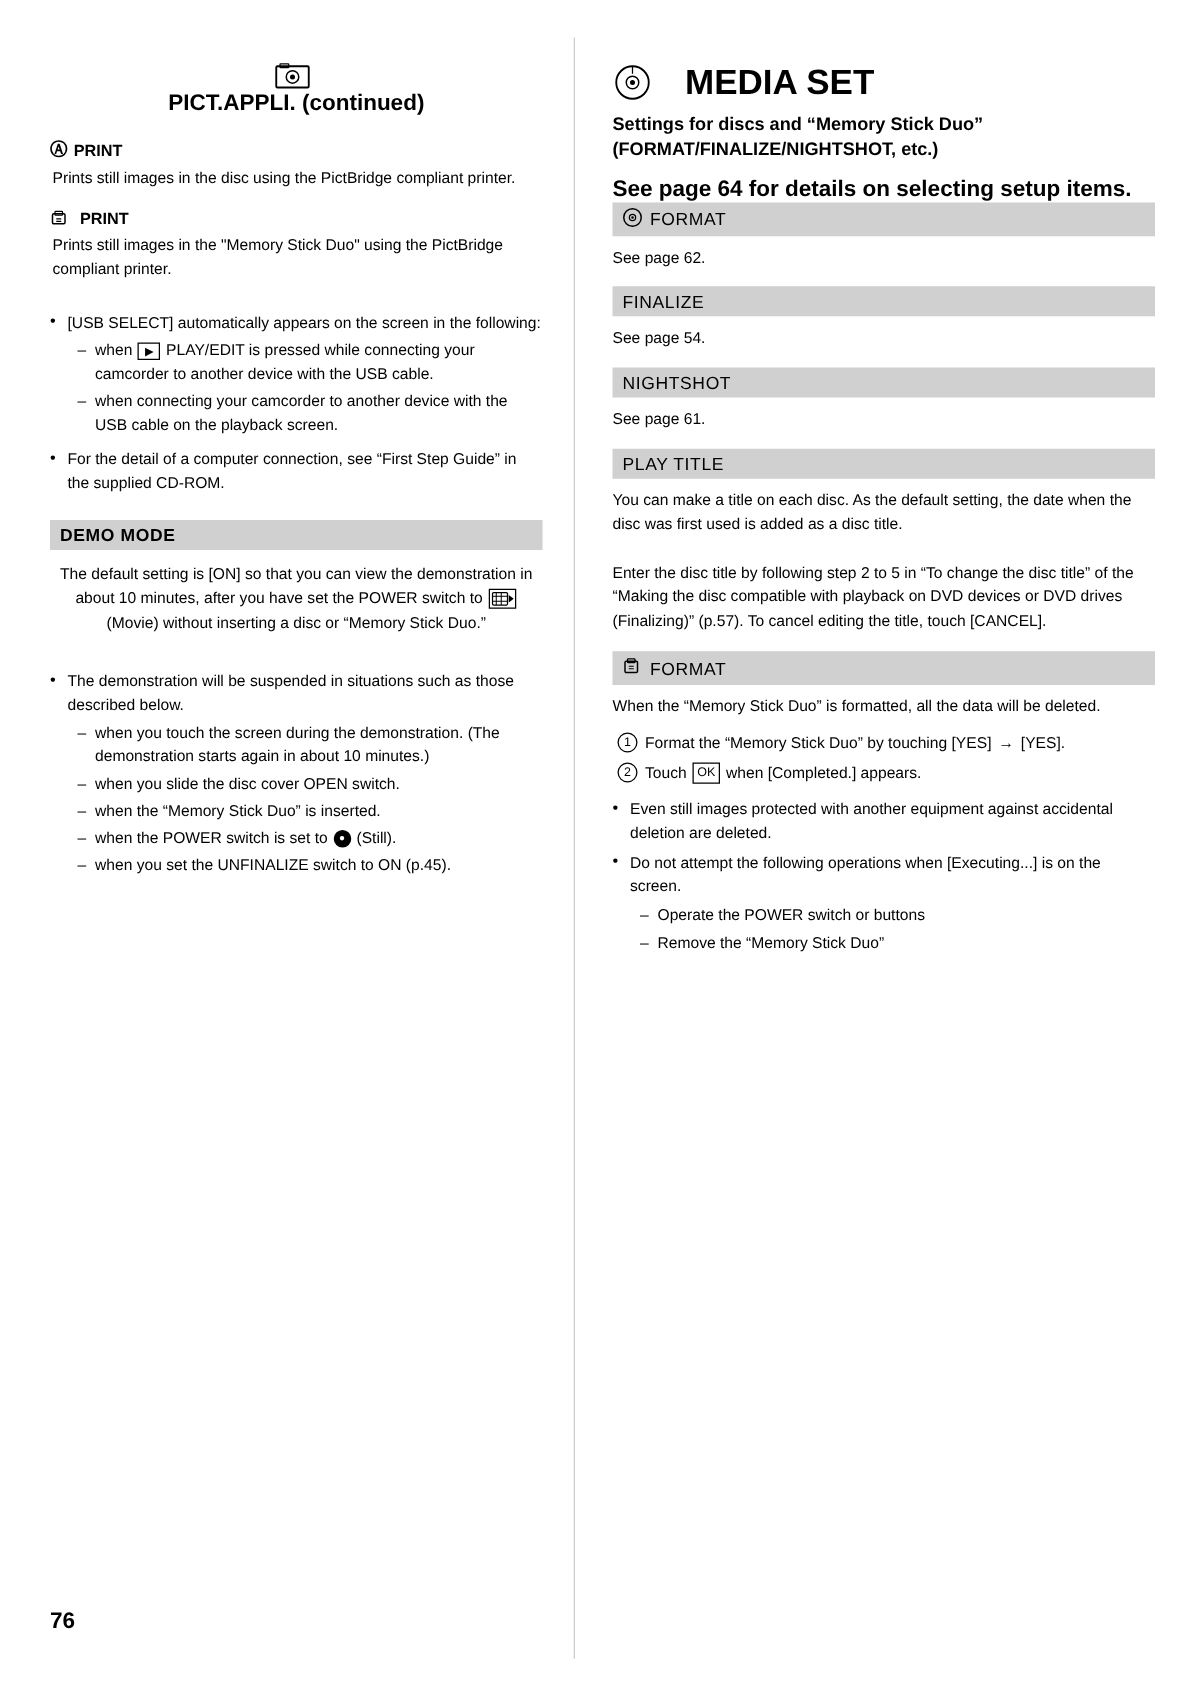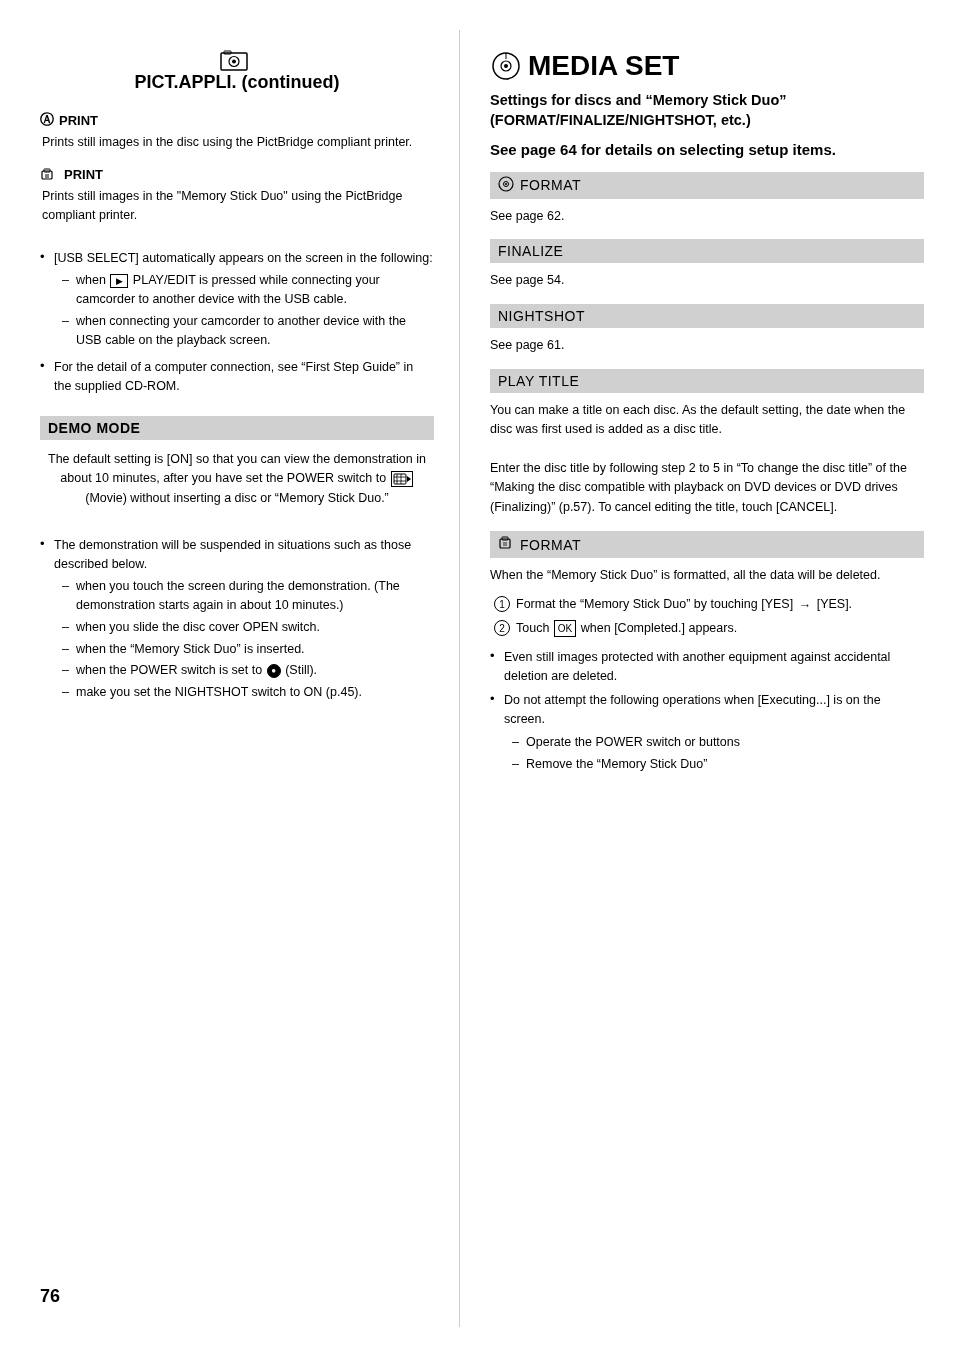--- a/index.html
+++ b/index.html
@@ -133,40 +133,40 @@
       padding-top: 20px;
     }
 
     
     .media-set-title {
       font-size: 28px;
       font-weight: bold;
       display: flex;
       align-items: center;
       margin-bottom: 8px;
+      gap: 20px;
     }
     .media-set-icon {
       width: 32px;
       height: 32px;
       margin-right: 6px;
       display: inline-flex;
       align-items: center;
       justify-content: center;
       font-size: 20px;
     }
     .media-subtitle {
       font-size: 14.5px;
       font-weight: bold;
       line-height: 1.4;
       margin-bottom: 10px;
     }
     .media-note {
-      font-size: 15px;
-      font-weight: bold;
-      margin-bottom: 14px;
+      font-size: 18px;
+      font-weight: bold;
     }
 
     .right-section-bar {
       background: #d0d0d0;
       font-weight: normal;
       font-size: 14px;
       padding: 4px 8px;
       margin-bottom: 8px;
       margin-top: 0;
       display: flex;
@@ -347,21 +347,21 @@
               <div class="dash-item">
                 <span class="dash">–</span>
                 <span>
                   <span>when the POWER switch is set to</span>
                   <span class="inline-icon-circle" style="background:#000;color:#fff;font-size:8px;width:14px;height:14px;border-radius:50%;display:inline-flex;align-items:center;justify-content:center;vertical-align:middle;">●</span>
                   <span>(Still).</span>
                 </span>
               </div>
               <div class="dash-item">
                 <span class="dash">–</span>
-                <span>make you set the NIGHTSHOT switch to ON (p.45).</span>
+                <span>when you set the UNFINALIZE switch to ON (p.45).</span>
               </div>
             </div>
           </div>
         </div>
       </div>
 
       <div style="margin-top:auto;padding-top:30px;">
         <span class="page-number">76</span>
       </div>
     </div>

